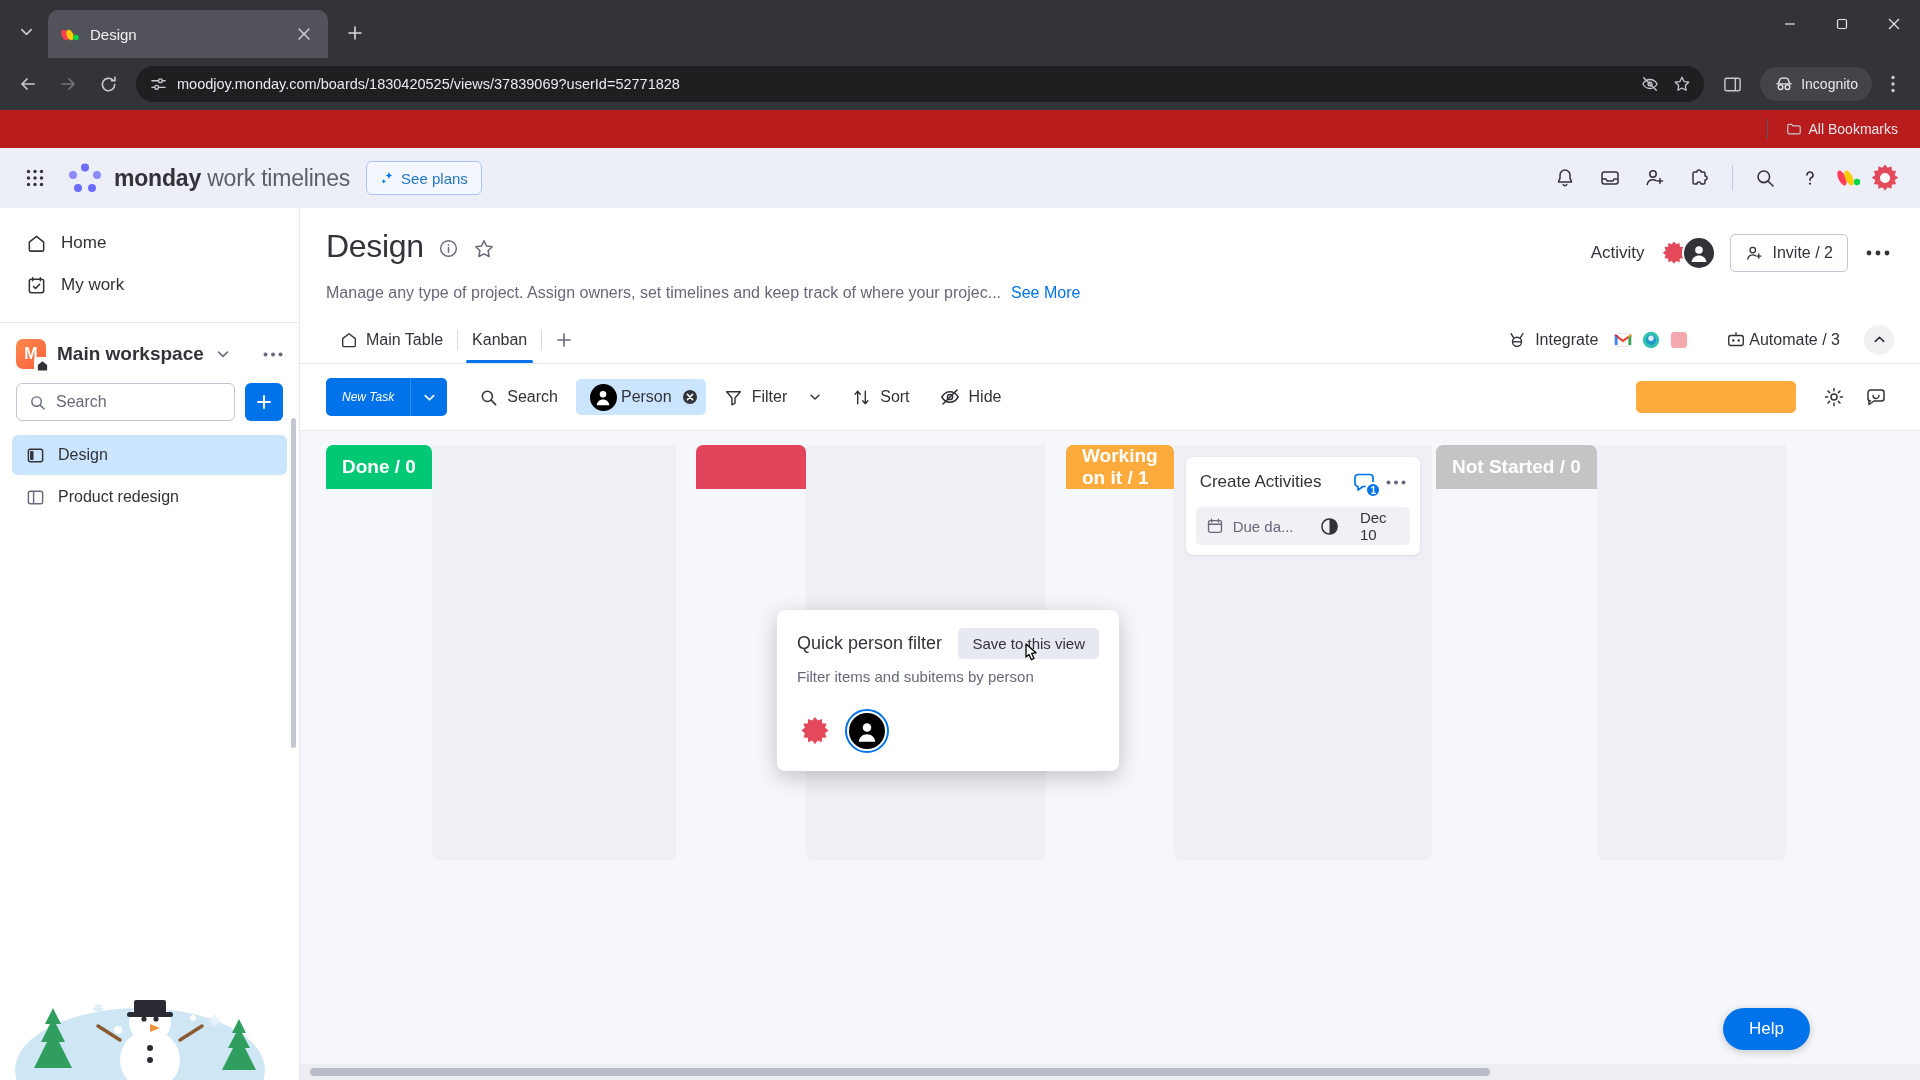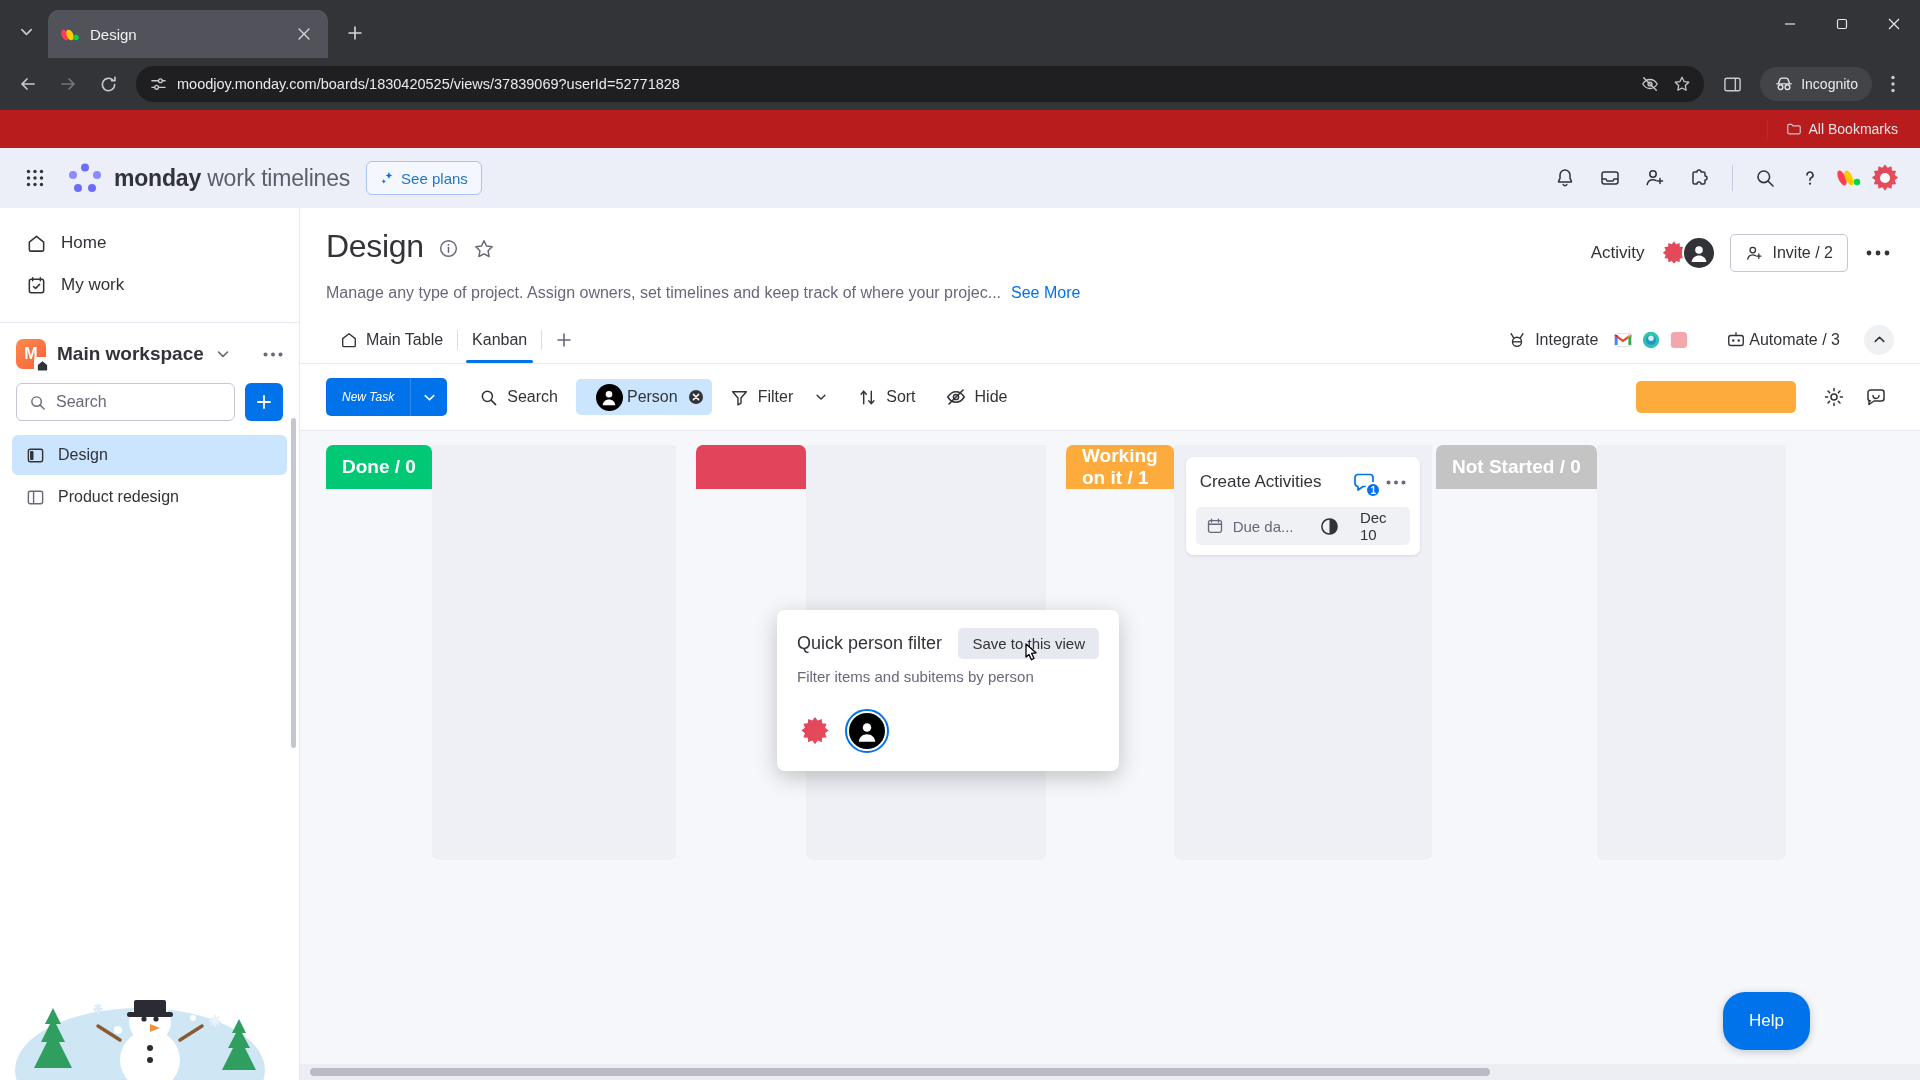--- a/index.html
+++ b/index.html
@@ -192,21 +192,21 @@
   .new-task {
     height: 38px; background: #0073ea; border-radius: 5px; display: flex; align-items: center; color: #fff;
   }
   .nt-label { padding: 0 16px; font-size: 12px; font-weight: 400; font-style: italic; }
   .nt-div { width: 1px; height: 38px; background: #2d8af0; }
   .nt-chev { width: 36px; display:flex;align-items:center;justify-content:center; }
   .tb-btn {
     height: 36px; display: flex; align-items: center; gap: 9px; padding: 0 12px;
     border-radius: 5px; font-size: 16px; color: #323338;
   }
-  .tb-btn.person-active { background: #cce5ff; padding-left: 20px; padding-right: 8px; gap: 4px; }
+  .tb-btn.person-active { background: #cce5ff; padding-left: 14px; padding-right: 8px; gap: 4px; }
   .person-av {
     width: 27px; height: 27px; border-radius: 50%; background: #000;
     display:flex;align-items:center;justify-content:center;
   }
   .person-x { color:#323338; display:flex;align-items:center; margin-left: 6px; }
   .tb-spacer { flex: 1; }
   .orange-bar { width: 160px; height: 32px; background: #fdab3d; border-radius: 5px; }
   .tb-icon { width: 36px; height: 36px; display:flex;align-items:center;justify-content:center;border-radius:5px;color:#323338; }
 
   
@@ -252,21 +252,21 @@
   }
   .popup-sub { font-size: 15px; color: #676879; margin-top: 9px; }
   .popup-people { display: flex; align-items: center; gap: 16px; margin-top: 28px; }
   .pp-av { width: 36px; height: 36px; border-radius: 50%; display:flex;align-items:center;justify-content:center; }
   .pp-av.sel { outline: 2px solid #0073ea; outline-offset: 2px; }
 
   .cursor { position: absolute; left: 718px; top: 434px; z-index: 60; pointer-events:none; }
 
   .help-btn {
     position: absolute; right: 110px; bottom: 30px; background: #0073ea; color: #fff;
-    border-radius: 22px; height: 58px; padding: 0 26px; display:flex;align-items:center;
+    border-radius: 22px; height: 42px; padding: 0 26px; display:flex;align-items:center;
     font-size: 17px; box-shadow: 0 2px 8px rgba(0,0,0,0.2); z-index: 30;
   }
   .hscroll {
     position: absolute; left: 0; bottom: 0; height: 16px; width: 100%; background: #eceef3;
   }
   .hscroll-thumb {
     position: absolute; left: 10px; top: 4px; height: 8px; width: 1180px; background: #b9bcc7; border-radius: 4px;
   }
 </style>
 </head>

